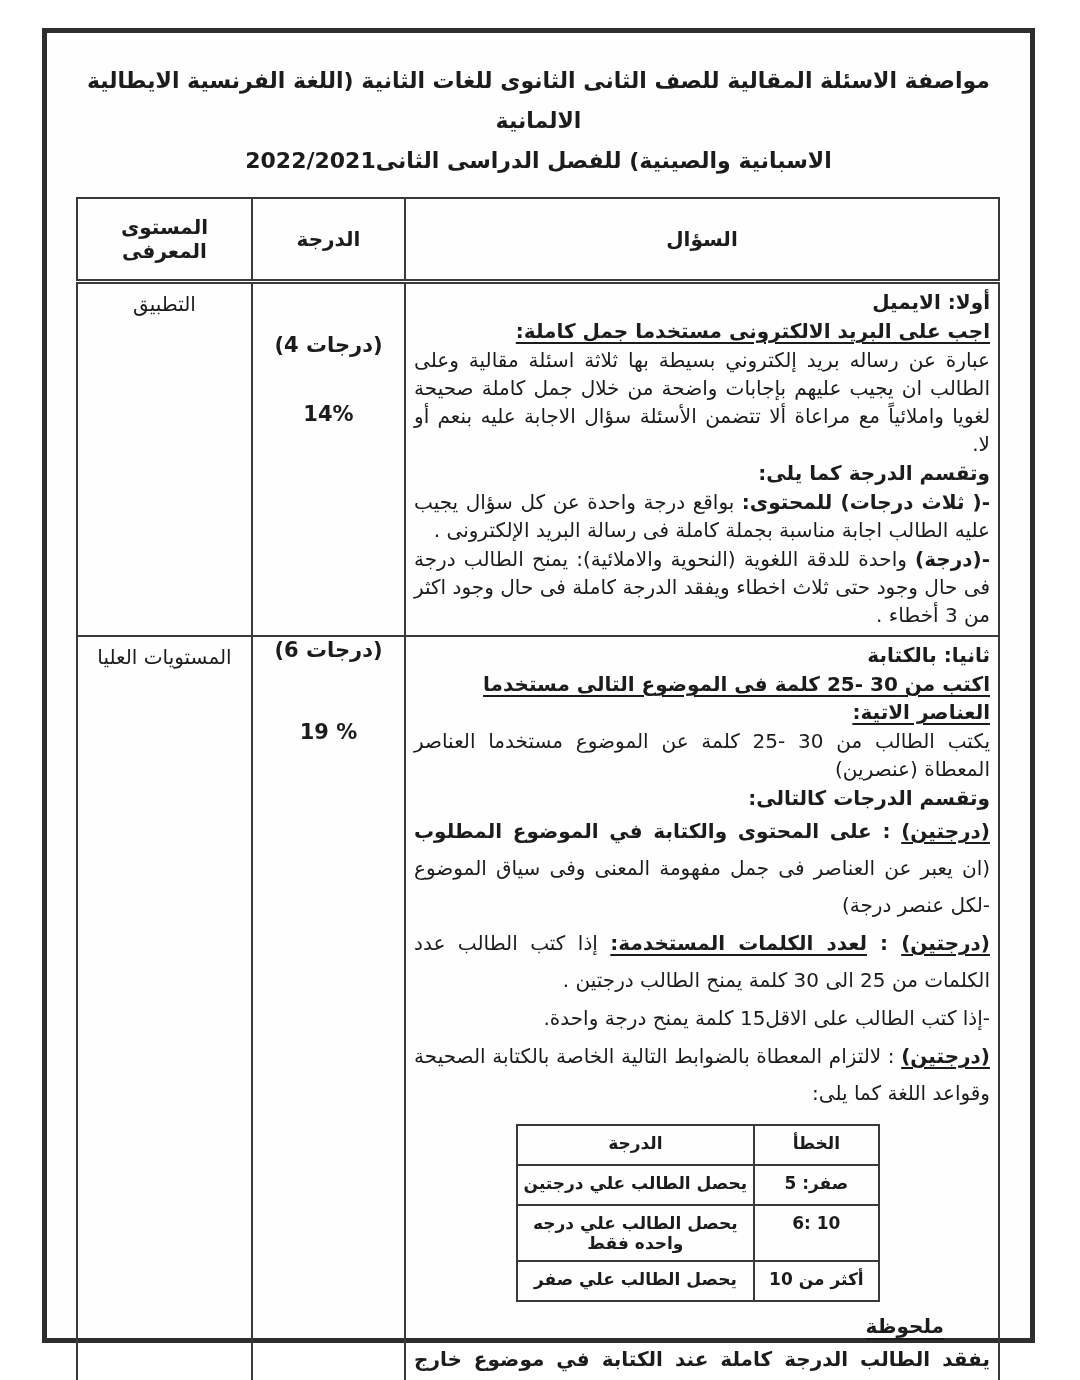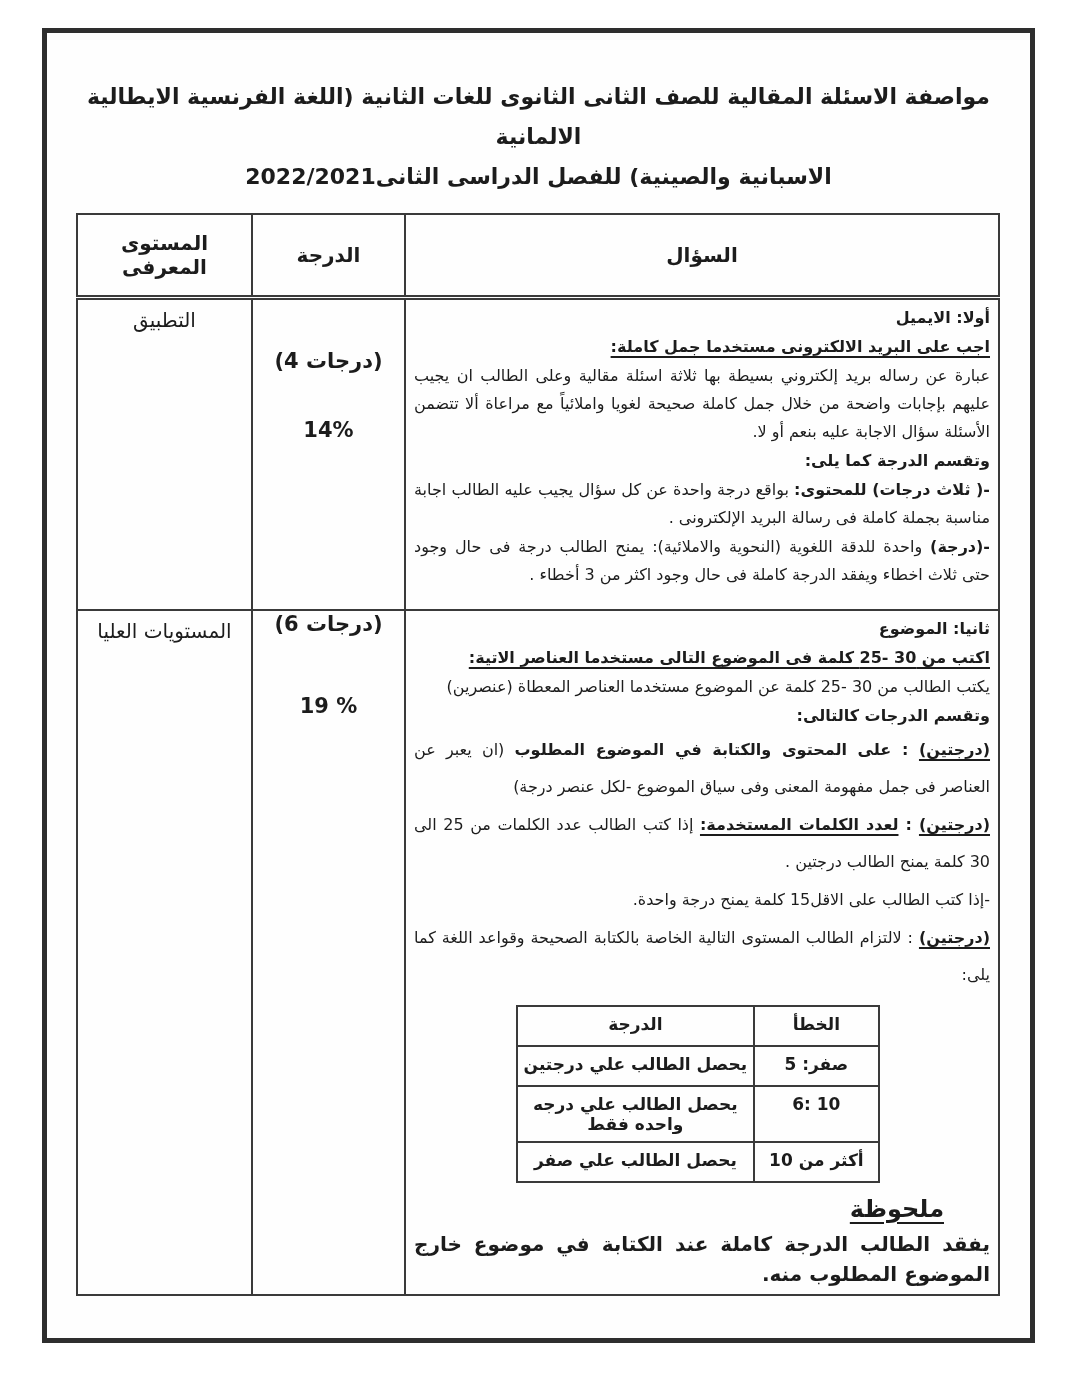--- a/index.html
+++ b/index.html
@@ -13,21 +13,21 @@
   }
   .frame{
     position:absolute;
     left:42px;top:28px;
     width:993px;height:1315px;
     border:5px solid #2e2e2e;
     box-sizing:border-box;
     background:#fefefe;
   }
   .title{
-    margin-top:44px;
+    margin-top:28px;
     text-align:center;
     font-weight:bold;
     font-size:22px;
     line-height:40px;
     padding:0 40px;
   }
   table.main{
     border-collapse:collapse;
     table-layout:fixed;
     margin:16px 30px 0 0;
@@ -42,21 +42,21 @@
     box-sizing:border-box;
   }
   .main th{
     font-size:20px;font-weight:bold;text-align:center;
     height:34px;vertical-align:middle;
     border-bottom:5px double #3a3a3a;
     padding:16px 4px;
   }
   tr.r1 td{height:312px;}
   .q-cell{padding:3px 8px 5px 8px;}
-  .para{font-size:16px;line-height:28px;text-align:right;margin:1px 0;}
+  .para{font-size:20px;line-height:28px;text-align:right;margin:1px 0;}
   .para.just{text-align:justify;}
   .para.wide{line-height:37px;}
   .b{font-weight:bold;}
   .u{text-decoration:underline;text-decoration-thickness:2px;text-underline-offset:4px;}
   .ltr{direction:ltr;unicode-bidi:isolate;}
   .plain{unicode-bidi:plaintext;}
   .g-cell{direction:ltr;text-align:center;font-weight:bold;font-size:21px;}
   .pts1{margin-top:48px;}
   .pct1{margin-top:45px;}
   .pts2{}
@@ -73,21 +73,21 @@
     box-sizing:border-box;
     padding:7px 4px;
     text-align:center;
     font-weight:bold;
     font-size:17px;
     min-height:38px;
   }
   .ierr{width:130px;border-left:2px solid #3a3a3a;}
   .igrade{width:244px;}
   .note-title{
-    font-weight:bold;font-size:24px;
+    font-weight:bold;font-size:20px;
     text-decoration:underline;text-decoration-thickness:2px;text-underline-offset:5px;
     margin:12px 46px 4px 0;
     text-align:right;
   }
   .note-text{
     font-weight:bold;font-size:20px;line-height:30px;
     text-align:justify;margin-top:6px;
   }
 </style>
 </head>
@@ -129,28 +129,28 @@
           <div class="pts1">(4 درجات)</div>
           <div class="pct1">14%</div>
         </td>
         <td class="l-cell">
           <div>التطبيق</div>
         </td>
       </tr>
       <tr>
         <td class="q-cell">
           <div>
-              <div class="para"><span class="b">ثانيا: الموضوع</span></div>
+              <div class="para"><span class="b">ثانيا: بالكتابة</span></div>
               <div class="para"><span class="b u">اكتب من </span><span class="b u ltr">25- 30</span><span class="b u"> كلمة فى الموضوع التالى مستخدما العناصر الاتية:</span></div>
               <div class="para just"><span>يكتب الطالب من </span><span class="ltr">25- 30</span><span> كلمة عن الموضوع مستخدما العناصر المعطاة (عنصرين)</span></div>
               <div class="para"><span class="b">وتقسم الدرجات كالتالى:</span></div>
               <div class="para wide just"><span class="b u">(درجتين)</span><span class="b"> : </span><span class="b">على المحتوى والكتابة في الموضوع المطلوب</span><span> (ان يعبر عن العناصر فى جمل مفهومة المعنى وفى سياق الموضوع  -لكل عنصر درجة)</span></div>
               <div class="para wide just"><span class="b u">(درجتين)</span><span class="b"> : </span><span class="b u">لعدد الكلمات المستخدمة:</span><span> إذا كتب الطالب عدد الكلمات من 25 الى 30 كلمة يمنح الطالب درجتين .</span></div>
               <div class="para wide"><span>-إذا كتب الطالب على الاقل15  كلمة يمنح درجة واحدة.</span></div>
-              <div class="para wide just"><span class="b u">(درجتين)</span><span> : لالتزام الطالب المستوى التالية الخاصة بالكتابة الصحيحة وقواعد اللغة كما يلى:</span></div>
+              <div class="para wide just"><span class="b u">(درجتين)</span><span> : لالتزام المعطاة بالضوابط التالية الخاصة بالكتابة الصحيحة وقواعد اللغة كما يلى:</span></div>
             </div>
           <div class="itable">
             <div class="irow ihead" style="border-bottom:2px solid #3a3a3a;">
               <div class="icell ierr">الخطأ</div>
               <div class="icell igrade">الدرجة</div>
             </div>
             <div>
                 <div class="irow">
                   <div class="icell ierr plain">صفر: 5</div>
                   <div class="icell igrade">يحصل الطالب علي درجتين</div>

